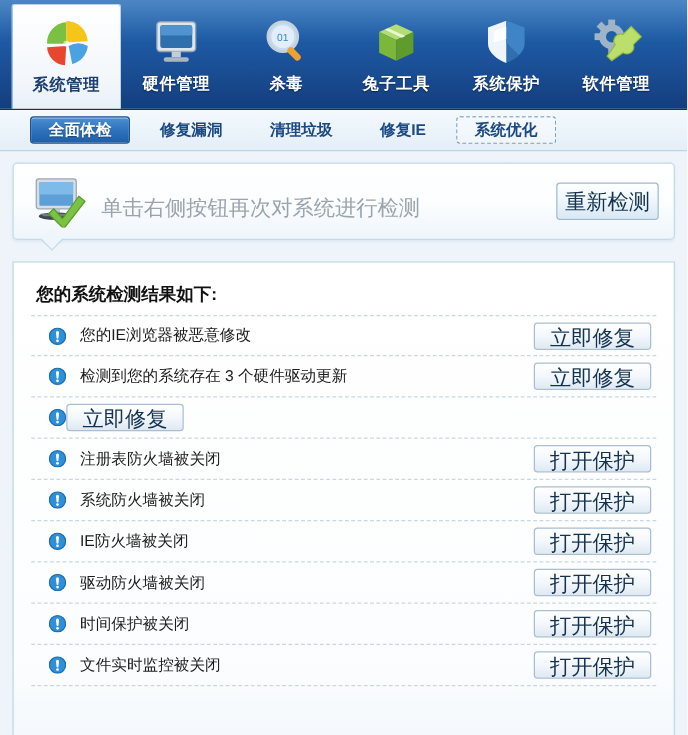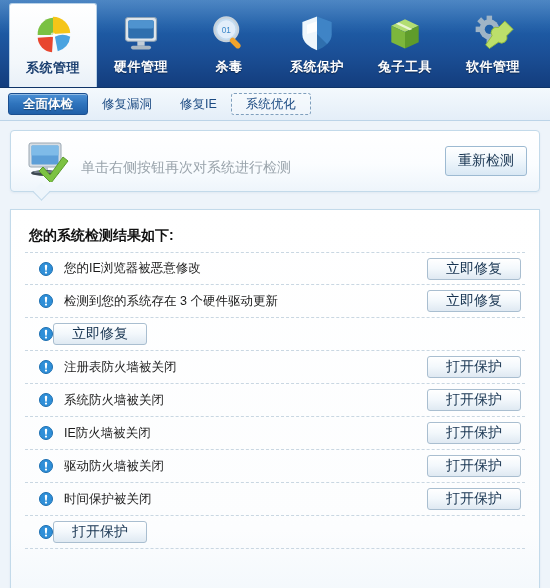--- a/index.html
+++ b/index.html
@@ -79,34 +79,35 @@
   }
 
   
   .tabbar {
     position: relative;
     height: 33px;
     background: linear-gradient(180deg, #f4f9fd 0%, #e4eef8 100%);
     border-bottom: 1px solid #bcd4e8;
     display: flex;
     align-items: center;
-    padding-left: 8px;
-    gap: 0;
+    padding-left: 24px;
+    gap: 10px;
   }
   .tab {
     height: 22px;
     padding: 0 14px;
     display: flex;
     align-items: center;
     justify-content: center;
     font-size: 12.5px;
     color: #1b4a82;
     border-radius: 3px;
     cursor: pointer;
     white-space: nowrap;
+    font-weight: bold;
   }
   .tab.active {
     background: linear-gradient(180deg, #4b90d4 0%, #2f74bd 48%, #1f5fa8 100%);
     border: 1px solid #1b4f90;
     color: #ffffff;
     font-weight: bold;
     text-shadow: 0 1px 1px rgba(0,0,0,.35);
     box-shadow: inset 0 1px 0 rgba(255,255,255,.4);
   }
   .tab.focused {
@@ -142,28 +143,28 @@
   }
   .summary-icon { width: 46px; height: 42px; flex: 0 0 46px; }
   .summary-text { margin-left: 10px; flex: 1; }
   .summary-title {
     font-size: 14px;
     font-weight: bold;
     color: #1a1a1a;
     line-height: 20px;
   }
   .summary-sub {
-    font-size: 14px;
+    font-size: 17px;
     color: #9aa4ac;
     line-height: 18px;
     margin-top: 12px;
   }
   .btn {
     font-family: "Liberation Sans", "DejaVu Sans", sans-serif;
-    font-size: 14px;
+    font-size: 17px;
     color: #15324f;
     background: linear-gradient(180deg, #ffffff 0%, #f3f8fc 48%, #dfe9f2 100%);
     border: 1px solid #a9bed0;
     border-radius: 3px;
     cursor: pointer;
     white-space: nowrap;
   }
   .btn-rescan {
     width: 82px; height: 30px;
     background: linear-gradient(180deg, #ffffff 0%, #f0f7fc 45%, #d9e8f4 100%);
@@ -257,38 +258,38 @@
         <circle cx="20" cy="19" r="10" fill="#e8f3fc" opacity=".8"></circle>
         <text x="20" y="23" font-size="9" fill="#3a87c8" text-anchor="middle" font-family="Liberation Sans, sans-serif">01</text>
         <rect x="27" y="27" width="14" height="6" rx="3" fill="#f0a32c" transform="rotate(45 27 27)"></rect>
       </svg>
         </span>
         <span class="tool-label">杀毒</span>
       </div>
       <div class="tool-item">
         <span class="tool-icon">
           <svg viewBox="0 0 46 46" width="42" height="42">
+        <path d="M8 15 L23 8 L38 15 L23 22 Z" fill="#b2dd72"></path>
+        <path d="M8 15 L23 22 V40 L8 33 Z" fill="#7cb73c"></path>
+        <path d="M38 15 L23 22 V40 L38 33 Z" fill="#5f9c2b"></path>
+        <path d="M16 11.5 L31 18.5 L28 20 L13 13 Z" fill="#e9f6d4"></path>
+      </svg>
+        </span>
+        <span class="tool-label">兔子工具</span>
+      </div>
+      <div class="tool-item">
+        <span class="tool-icon">
+          <svg viewBox="0 0 46 46" width="42" height="42">
         <path d="M23 5 L39 11 V25 C39 33 31 39 23 42 C15 39 7 33 7 25 V11 Z" fill="#2f6fae"></path>
         <path d="M23 5 L23 42 C15 39 7 33 7 25 V11 Z" fill="#eef6fc"></path>
         <path d="M23 5 L39 11 V25 C39 29 37 32 34 35 L23 24 Z" fill="#3f84c6"></path>
         <path d="M12 14 L23 10 L23 21 L12 24 Z" fill="#ffffff" opacity=".85"></path>
       </svg>
         </span>
         <span class="tool-label">系统保护</span>
-      </div>
-      <div class="tool-item">
-        <span class="tool-icon">
-          <svg viewBox="0 0 46 46" width="42" height="42">
-        <path d="M8 15 L23 8 L38 15 L23 22 Z" fill="#b2dd72"></path>
-        <path d="M8 15 L23 22 V40 L8 33 Z" fill="#7cb73c"></path>
-        <path d="M38 15 L23 22 V40 L38 33 Z" fill="#5f9c2b"></path>
-        <path d="M16 11.5 L31 18.5 L28 20 L13 13 Z" fill="#e9f6d4"></path>
-      </svg>
-        </span>
-        <span class="tool-label">兔子工具</span>
       </div>
       <div class="tool-item">
         <span class="tool-icon">
           <svg viewBox="0 0 46 46" width="42" height="42">
         <g fill="#9fb4c6">
           <circle cx="19" cy="19" r="11"></circle>
           <rect x="16" y="4" width="6" height="7"></rect>
               <rect x="16" y="27" width="6" height="7"></rect>
           <rect x="4" y="16" width="7" height="6"></rect>
               <rect x="27" y="16" width="7" height="6"></rect>
@@ -299,20 +300,21 @@
         <path d="M36 10 l-7 7 a6 6 0 0 0 -7 9 l-7 10 4 4 10 -7 a6 6 0 0 0 9 -7 l7 -7 z" fill="#bcdf6b" stroke="#8fb93c" stroke-width="1"></path>
       </svg>
         </span>
         <span class="tool-label">软件管理</span>
       </div>
     </div>
 
   <div class="tabbar" id="tabbar">
       <div class="tab active">全面体检</div>
       <div class="tab">修复漏洞</div>
+      <div class="tab">清理垃圾</div>
       <div class="tab">修复IE</div>
       <div class="tab focused">系统优化</div>
     </div>
 
   <div class="content">
 
     <div class="summary-card">
       <span class="summary-icon">
         <svg viewBox="0 0 46 42" width="46" height="42">
           <rect x="4" y="3" width="32" height="24" rx="2" fill="#d7dde3" stroke="#9aa7b2" stroke-width="1"></rect>
@@ -412,20 +414,21 @@
             <span class="result-text">时间保护被关闭</span>
             <button class="btn btn-action">打开保护</button>
           </div>
           <div class="result-row">
             <span class="warn-icon"><svg viewBox="0 0 14 14" width="14" height="14">
         <circle cx="7" cy="7" r="6.5" fill="#2f8fd8"></circle>
         <circle cx="7" cy="7" r="6.5" fill="none" stroke="#1d6fb0" stroke-width="1"></circle>
         <path d="M7 2.8 a1.2 1.2 0 0 1 1.2 1.3 l-.4 4 a.8 .8 0 0 1 -1.6 0 l-.4 -4 A1.2 1.2 0 0 1 7 2.8 Z" fill="#ffffff"></path>
         <circle cx="7" cy="10.6" r="1.1" fill="#ffffff"></circle>
       </svg></span>
+            <span class="result-text">文件实时监控被关闭</span>
             <button class="btn btn-action">打开保护</button>
           </div>
         </div>
 
       <span class="watermark">
         <svg viewBox="0 0 200 64" width="200" height="64">
           <g fill="none" stroke="#b9c9d6" stroke-width="2.2">
             <path d="M8 48 L24 10 L32 10 L16 48 Z"></path>
             <path d="M30 14 L62 14 M46 14 L34 48 L42 48 L54 14"></path>
             <ellipse cx="84" cy="31" rx="18" ry="20"></ellipse>

